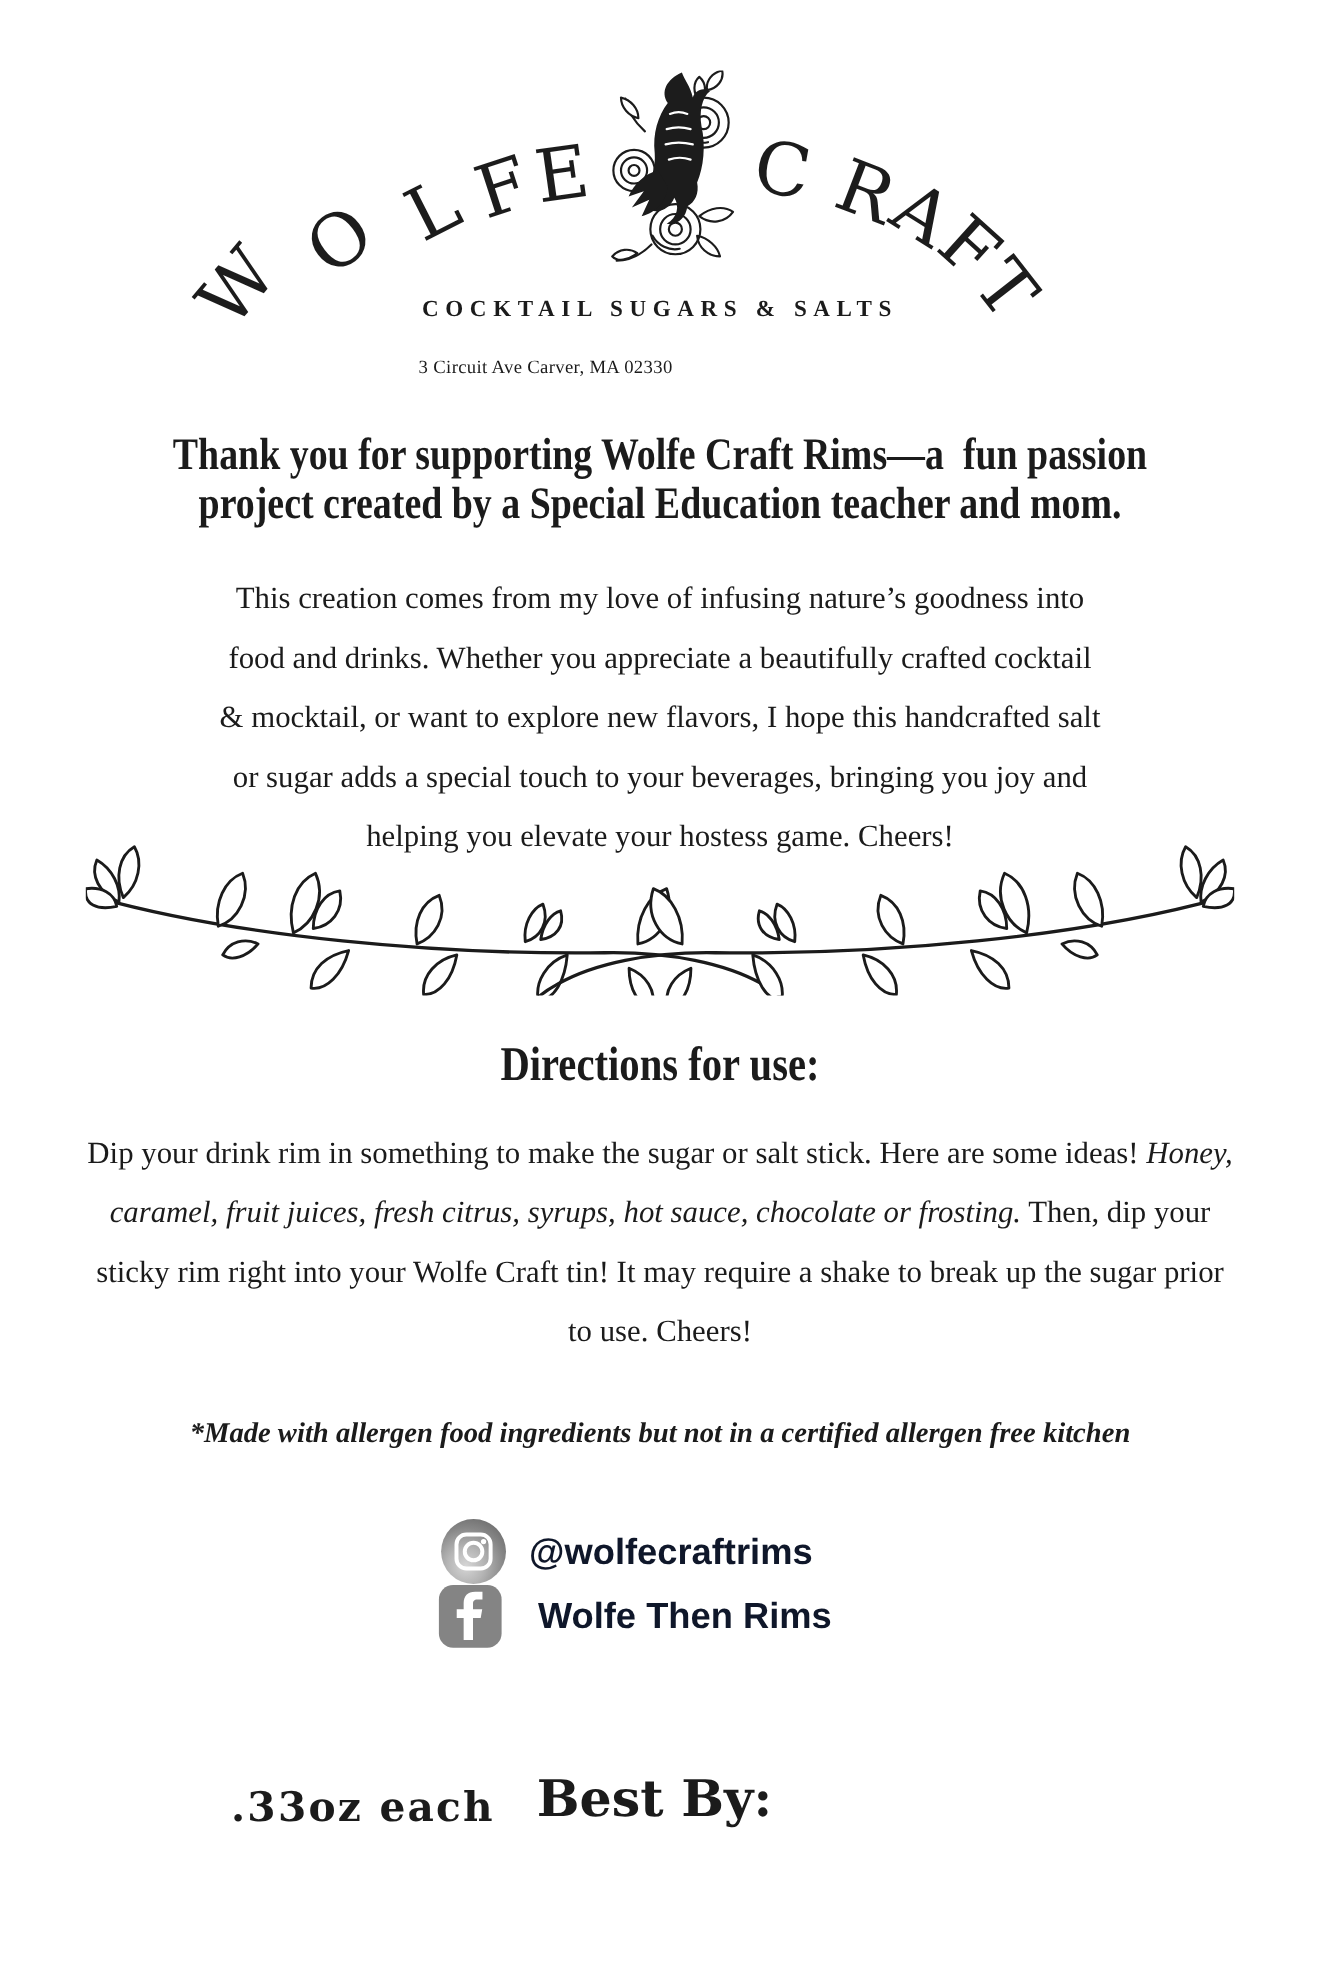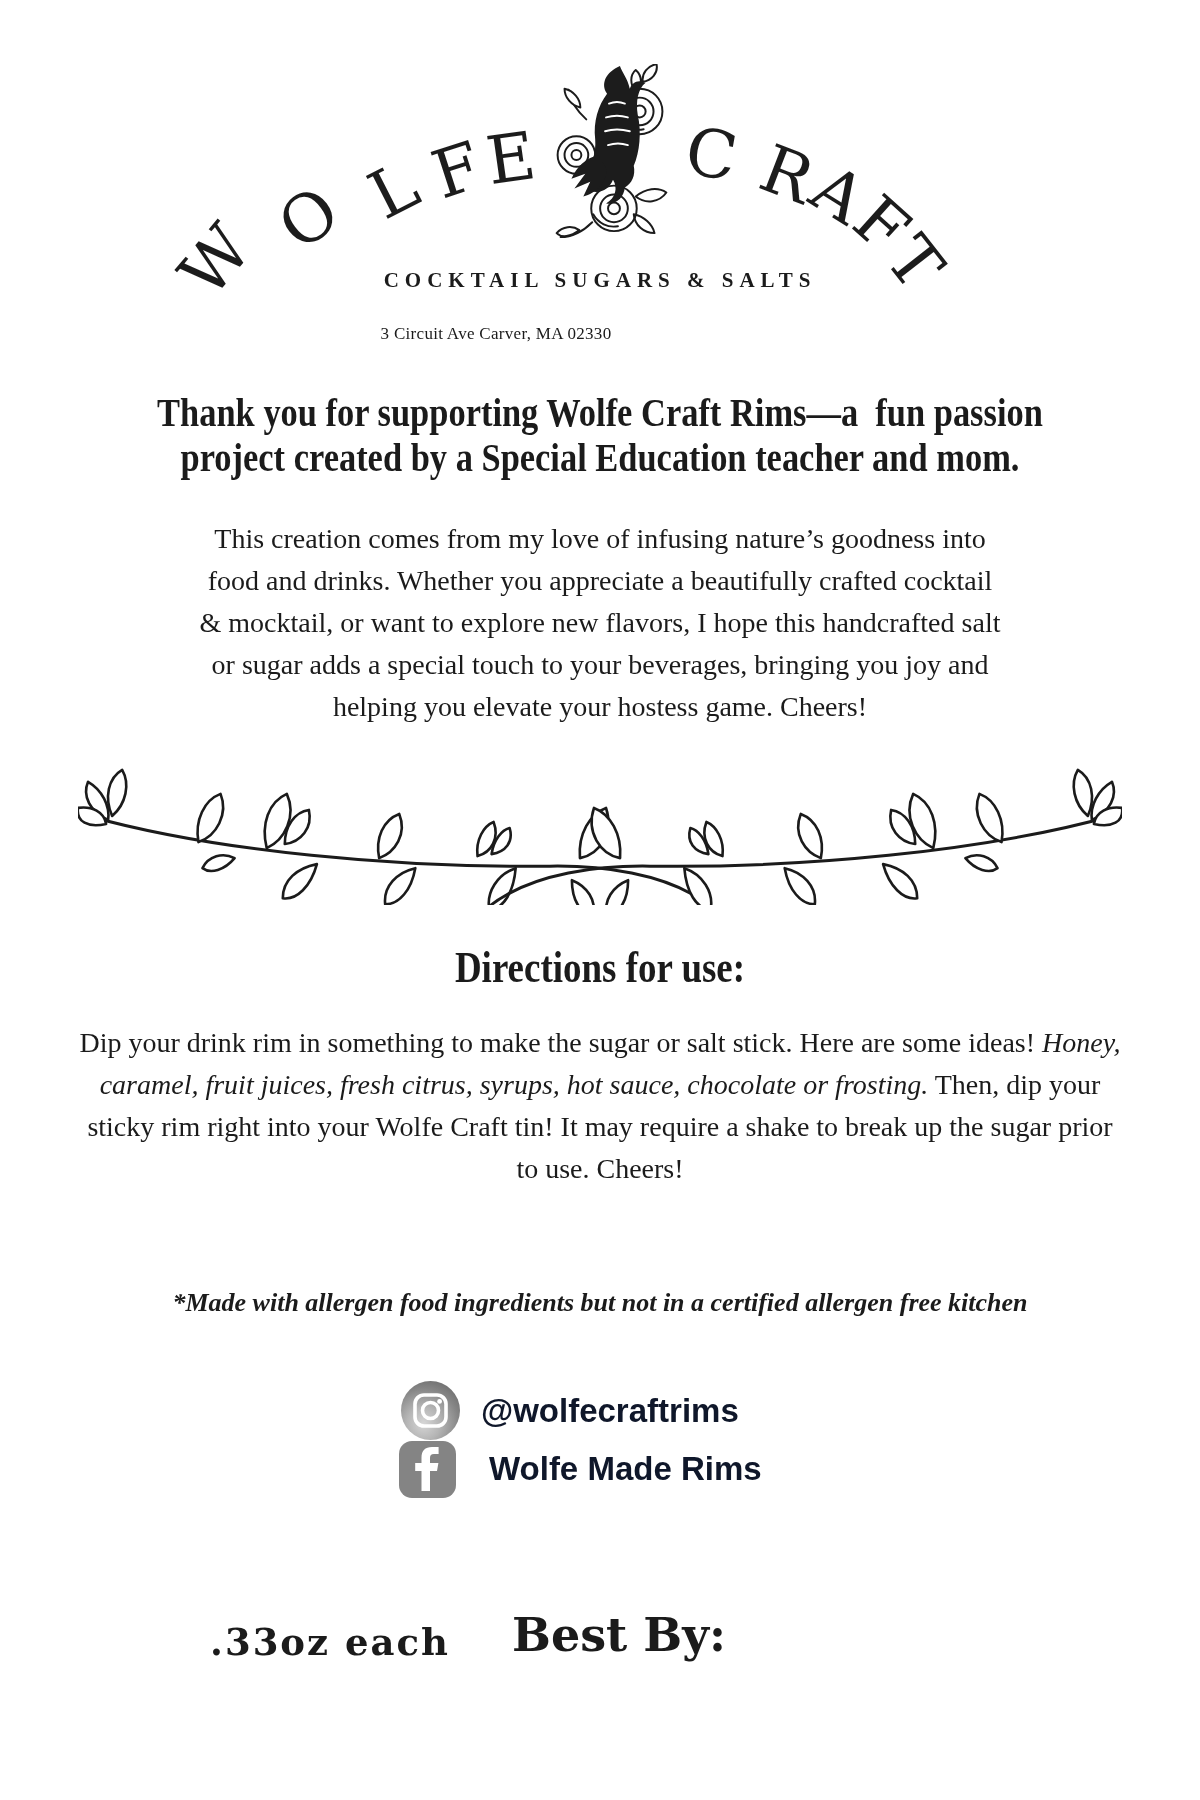--- a/index.html
+++ b/index.html
@@ -49,21 +49,21 @@
     font-family:"Liberation Serif",serif;font-weight:700;
     transform:scaleX(.84);transform-origin:50% 50%;
     letter-spacing:0px;
   }
   .intro-heading{
     position:absolute;left:60px;top:390px;width:1080px;
     text-align:center;font-size:41px;line-height:45px;
     white-space:pre-wrap;margin:0;
   }
   .body-text{
-    font-size:28px;line-height:42px;text-align:center;margin:0;
+    font-size:28px;line-height:54px;text-align:center;margin:0;
   }
   .intro-body{
     position:absolute;left:78px;top:518px;width:1044px;
     white-space:pre-line;
   }
   #floral-divider{position:absolute;left:78px;top:753px;width:1044px;height:152px;}
 
   .directions-heading{
     position:absolute;left:100px;top:944px;width:1000px;
     text-align:center;font-size:44px;line-height:48px;margin:0;
@@ -98,21 +98,21 @@
   .ig-text{left:481px;top:1392px;}
   .fb-text{left:489px;top:1450px;}
 
   
   .weight-text{
     position:absolute;left:210px;top:1620px;margin:0;
     font-family:"DejaVu Serif",serif;font-weight:700;
     font-size:37px;letter-spacing:2px;
   }
   .bestby-text{
-    position:absolute;left:512px;top:1608px;margin:0;
+    position:absolute;left:488px;top:1608px;margin:0;
     font-family:"DejaVu Serif",serif;font-weight:700;font-size:46px;
   }
   .ink-line{stroke:#1c1c1c;fill:none;stroke-width:2;stroke-linecap:round;}
   .ink-leaf{stroke:#1c1c1c;fill:#ffffff;stroke-width:2;stroke-linejoin:round;}
   .div-stroke{stroke:#1b1b1b;fill:none;stroke-width:3;stroke-linecap:round;}
   .div-leaf{stroke:#1b1b1b;fill:#ffffff;stroke-width:2.6;stroke-linejoin:round;}
 </style>
 </head>
 <body>
 
@@ -217,18 +217,18 @@
       <circle cx="38.6" cy="20.4" r="2.4" fill="#ffffff"></circle>
     </svg>
   </div>
   <p class="social-text ig-text">@wolfecraftrims</p>
 
   <div class="fb-icon">
     <svg width="57" height="57" viewBox="0 0 57 57" aria-hidden="true">
       <path fill="#ffffff" d="M31 50 V30 h7 l1.4-8 H31 v-5 c0-2.6 1-4 4-4 h4.6 V6 H33 c-7 0-10.5 3.8-10.5 10.6 V22 h-6.3 v8 h6.3 v20 Z"></path>
     </svg>
   </div>
-  <p class="social-text fb-text">Wolfe Made Rims</p>
+  <p class="social-text fb-text">Wolfe Then Rims</p>
 
   <p class="weight-text">.33oz each</p>
   <p class="bestby-text">Best By:</p>
 
 </div>
 
 </body></html>

